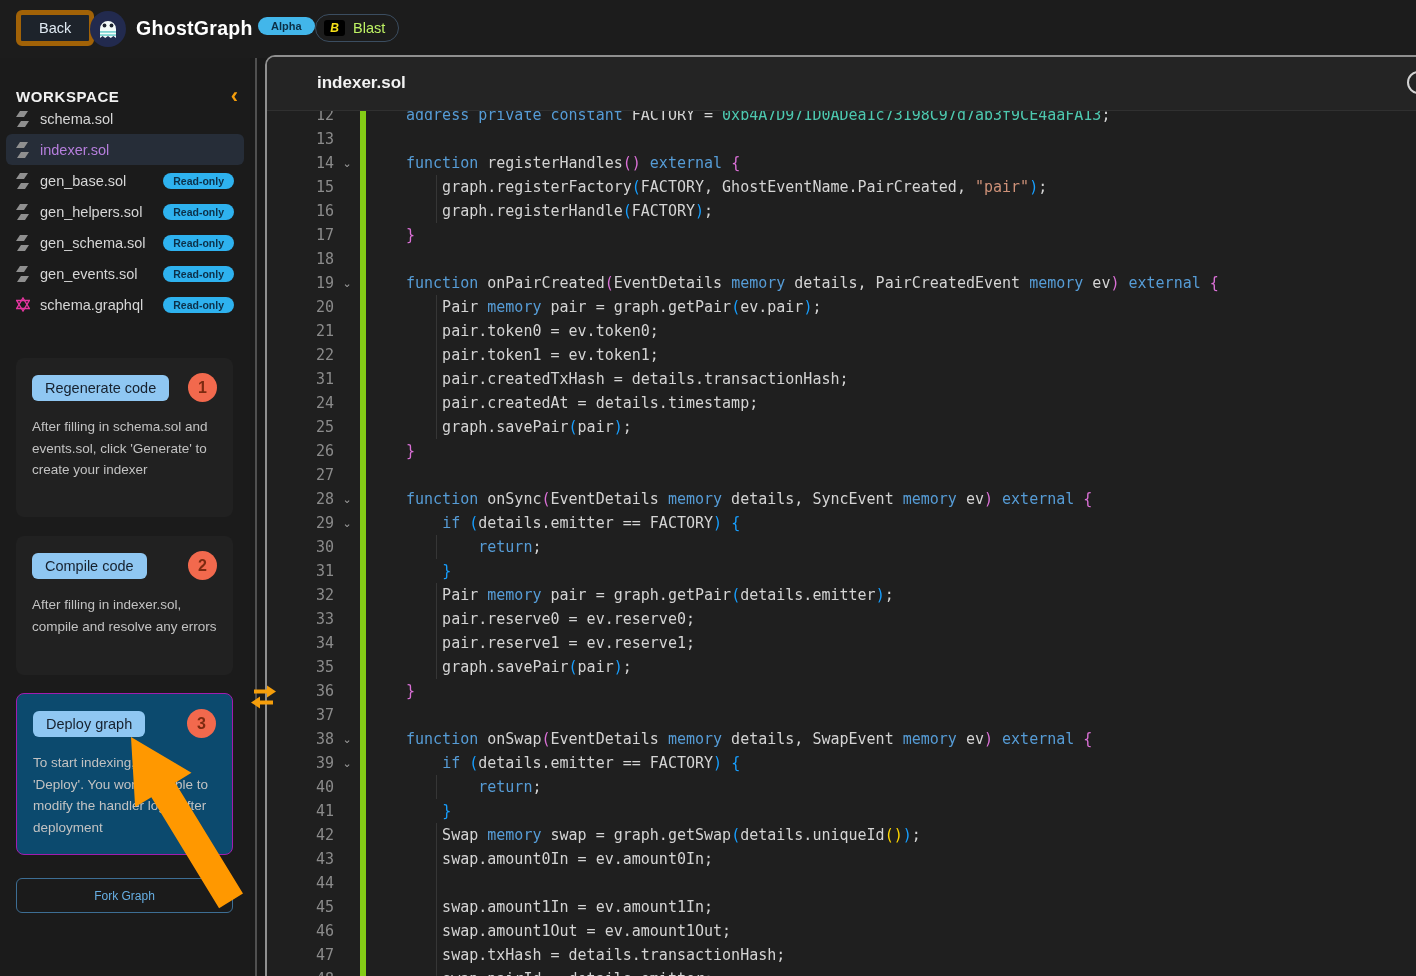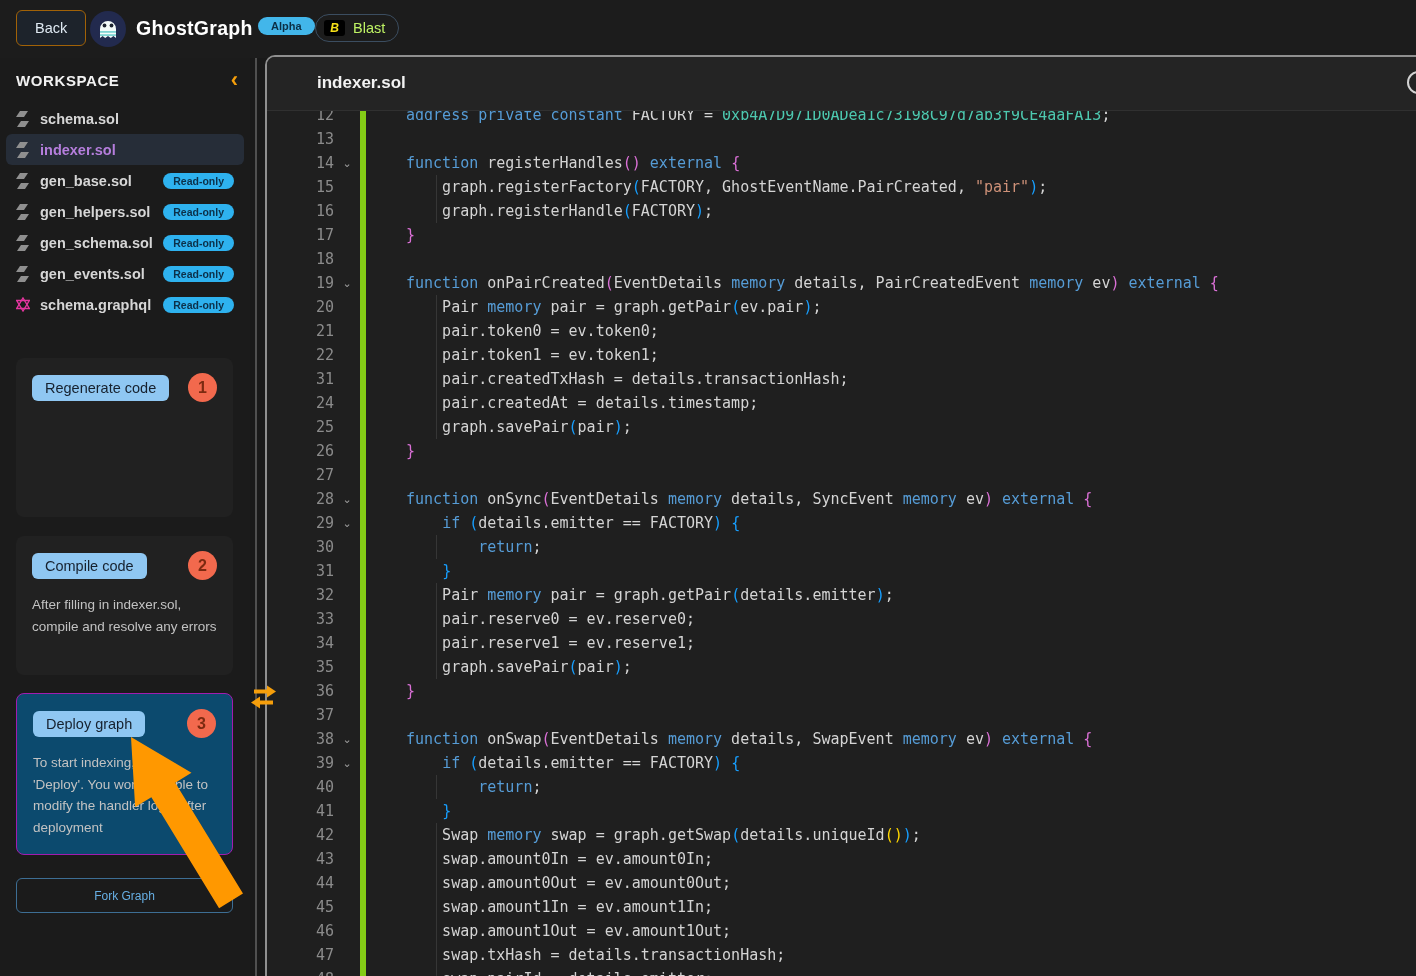--- a/index.html
+++ b/index.html
@@ -6,48 +6,48 @@
   html,body { background:#101010; }
   #app {
     position:relative; width:1416px; height:976px; overflow:hidden;
     background:#191919; font-family:"Liberation Sans", sans-serif;
     -webkit-font-smoothing:antialiased;
   }
   
   .topbar { position:absolute; left:0; top:0; width:1416px; height:58px; background:#1c1c1c; }
   .back-btn {
     position:absolute; left:16px; top:10px; height:36px; padding:0 18px;
-    background:#1d232b; border:1px solid #a16207; border-radius:6px;
+    background:#1d232b; border:5px solid #a16207; border-radius:6px;
     color:#dfe9f2; font-size:14.5px; display:flex; align-items:center; cursor:pointer;
   }
   .logo { position:absolute; left:90px; top:11px; width:36px; height:36px; }
   .app-title { position:absolute; left:136px; top:17px; font-size:19.5px; font-weight:bold; color:#fff; letter-spacing:.3px; }
   .alpha-badge {
     position:absolute; left:258px; top:17px; background:#42b6ea; color:#0c2f45;
     font-size:11px; font-weight:bold; padding:3px 13px; border-radius:12px;
   }
   .blast-badge {
     position:absolute; left:315px; top:14px; height:28px; border:1px solid #3b4d60;
     border-radius:14px; display:flex; align-items:center; padding:0 13px 0 8px; gap:8px;
   }
   .blast-logo {
     width:21px; height:16px; background:#000; border-radius:3px; color:#f6e018;
     font-weight:bold; font-style:italic; font-size:12px; display:flex; align-items:center; justify-content:center;
   }
   .blast-label { color:#bef264; font-size:14.5px; }
   
   .sidebar { position:absolute; left:0; top:58px; width:250px; height:918px; background:#1b1b1b; }
-  .ws-header { position:absolute; left:0; top:12px; width:250px; height:24px;padding-left:8px; }
+  .ws-header { position:absolute; left:0; top:28px; width:250px; height:24px;padding-left:8px; }
   .ws-title { position:absolute; left:16px; top:2px; font-size:15px; font-weight:bold; color:#f2f2f2; letter-spacing:.6px; }
   .ws-collapse { position:absolute; right:12px; top:-3px; color:#f59e0b; font-size:22px; font-weight:bold; cursor:pointer; line-height:26px; }
   .file-list { position:absolute; left:0; top:45px; width:250px; }
   .file-row { display:flex; align-items:center; height:31px; margin:0 6px; padding:0 10px; border-radius:6px; cursor:pointer; }
   .file-row.selected { background:#262d38; }
   .file-icon { width:14px; height:16px; flex:0 0 14px; display:flex; align-items:center; }
-  .file-label { margin-left:10px; font-size:14.5px; color:#d6d6d6;font-weight:bold; }
+  .file-label { margin-left:10px; font-size:14.5px; color:#d6d6d6; }
   .file-row.selected .file-label { color:#b57edc; }
   .badge-readonly { margin-left:auto; background:#2eb2ef; color:#0c3049; font-size:10.5px; font-weight:bold; padding:2px 10px; border-radius:9px; }
   .step-panel { position:absolute; left:16px; width:217px; background:#212121; border-radius:8px; padding:17px 16px; }
   .step-panel.highlighted { background:#0c4a6e; border:1px solid #a21caf; }
   .step-btn {
     display:inline-block; background:#8fc7f2; color:#16212e; font-size:14.5px;
     padding:5px 13px; border:none; border-radius:6px; cursor:pointer; font-family:inherit;
   }
   .step-num {
     position:absolute; right:16px; top:15px; width:29px; height:29px; border-radius:50%;
@@ -175,21 +175,21 @@
             <svg width="14" height="15" viewBox="0 0 14 15">
               <polygon points="7,1 13.3,11.5 0.7,11.5" fill="none" stroke="#e5359f" stroke-width="1.4"></polygon>
               <polygon points="7,14 0.7,3.5 13.3,3.5" fill="none" stroke="#e5359f" stroke-width="1.4"></polygon>
             </svg>
           </span>
           <span class="file-label">schema.graphql</span>
           <span class="badge-readonly">Read-only</span>
         </div>
       </div>
     <div id="steps-root">
-        <div class="step-panel" style="top: 300px; height: 159px;"><button class="step-btn">Regenerate code</button><div class="step-num">1</div></div>
+        <div class="step-panel" style="top: 300px; height: 159px;"><button class="step-btn">Regenerate code</button><div class="step-num">1</div><div class="step-desc">After filling in schema.sol and events.sol, click 'Generate' to create your indexer</div></div>
         <div class="step-panel" style="top: 478px; height: 139px;"><button class="step-btn">Compile code</button><div class="step-num">2</div><div class="step-desc">After filling in indexer.sol, compile and resolve any errors</div></div>
         <div class="step-panel highlighted" style="top: 635px; height: 162px;"><button class="step-btn">Deploy graph</button><div class="step-num">3</div><div class="step-desc">To start indexing, click 'Deploy'. You won't be able to modify the handler logic after deployment</div></div>
       </div>
     <button class="fork-btn">Fork Graph</button>
   </div>
 
   <div class="divider-line"></div>
   <svg class="resize-handle" viewBox="0 0 36 30">
     <rect x="8" y="7.5" width="13" height="4" fill="#f59e0b"></rect>
     <polygon points="21,3.5 21,15.5 30,9.5" fill="#f59e0b"></polygon>
@@ -228,21 +228,21 @@
         <div class="cl"><span class="ln">34</span><span class="fold"></span><span class="codewrap"><i class="guide"></i><span class="tk-t">    pair.reserve1 = ev.reserve1;</span></span></div>
         <div class="cl"><span class="ln">35</span><span class="fold"></span><span class="codewrap"><i class="guide"></i><span class="tk-t">    graph.savePair</span><span class="tk-p3">(</span><span class="tk-t">pair</span><span class="tk-p3">)</span><span class="tk-t">;</span></span></div>
         <div class="cl"><span class="ln">36</span><span class="fold"></span><span class="codewrap"><span class="tk-p2">}</span></span></div>
         <div class="cl"><span class="ln">37</span><span class="fold"></span><span class="codewrap"></span></div>
         <div class="cl"><span class="ln">38</span><span class="fold">⌄</span><span class="codewrap"><span class="tk-k">function</span><span class="tk-t"> onSwap</span><span class="tk-p2">(</span><span class="tk-t">EventDetails </span><span class="tk-k">memory</span><span class="tk-t"> details, SwapEvent </span><span class="tk-k">memory</span><span class="tk-t"> ev</span><span class="tk-p2">)</span><span class="tk-t"> </span><span class="tk-k">external</span><span class="tk-t"> </span><span class="tk-p2">{</span></span></div>
         <div class="cl"><span class="ln">39</span><span class="fold">⌄</span><span class="codewrap"><span class="tk-t">    </span><span class="tk-k">if</span><span class="tk-t"> </span><span class="tk-p3">(</span><span class="tk-t">details.emitter == FACTORY</span><span class="tk-p3">)</span><span class="tk-t"> </span><span class="tk-p3">{</span></span></div>
         <div class="cl"><span class="ln">40</span><span class="fold"></span><span class="codewrap"><i class="guide"></i><span class="tk-t">        </span><span class="tk-k">return</span><span class="tk-t">;</span></span></div>
         <div class="cl"><span class="ln">41</span><span class="fold"></span><span class="codewrap"><span class="tk-t">    </span><span class="tk-p3">}</span></span></div>
         <div class="cl"><span class="ln">42</span><span class="fold"></span><span class="codewrap"><i class="guide"></i><span class="tk-t">    Swap </span><span class="tk-k">memory</span><span class="tk-t"> swap = graph.getSwap</span><span class="tk-p3">(</span><span class="tk-t">details.uniqueId</span><span class="tk-p1">()</span><span class="tk-p3">)</span><span class="tk-t">;</span></span></div>
         <div class="cl"><span class="ln">43</span><span class="fold"></span><span class="codewrap"><i class="guide"></i><span class="tk-t">    swap.amount0In = ev.amount0In;</span></span></div>
-        <div class="cl"><span class="ln">44</span><span class="fold"></span><span class="codewrap"><i class="guide"></i><span class="tk-t">    swap.amount0Out = ev.amount0Out;</span></span></div>
+        <div class="cl"><span class="ln">44</span><span class="fold"></span><span class="codewrap"><i class="guide"></i></span></div>
         <div class="cl"><span class="ln">45</span><span class="fold"></span><span class="codewrap"><i class="guide"></i><span class="tk-t">    swap.amount1In = ev.amount1In;</span></span></div>
         <div class="cl"><span class="ln">46</span><span class="fold"></span><span class="codewrap"><i class="guide"></i><span class="tk-t">    swap.amount1Out = ev.amount1Out;</span></span></div>
         <div class="cl"><span class="ln">47</span><span class="fold"></span><span class="codewrap"><i class="guide"></i><span class="tk-t">    swap.txHash = details.transactionHash;</span></span></div>
         <div class="cl"><span class="ln">48</span><span class="fold"></span><span class="codewrap"><i class="guide"></i><span class="tk-t">    swap.pairId = details.emitter;</span></span></div>
       </div>
   </div>
 
   <svg class="annotation-arrow" width="200" height="240" viewBox="0 0 200 240">
     <g transform="translate(71,47) rotate(-31.4)">
       <polygon points="0,0 33,62 14,62 14,192 -14,192 -14,62 -33,62" fill="#ff9800"></polygon>

